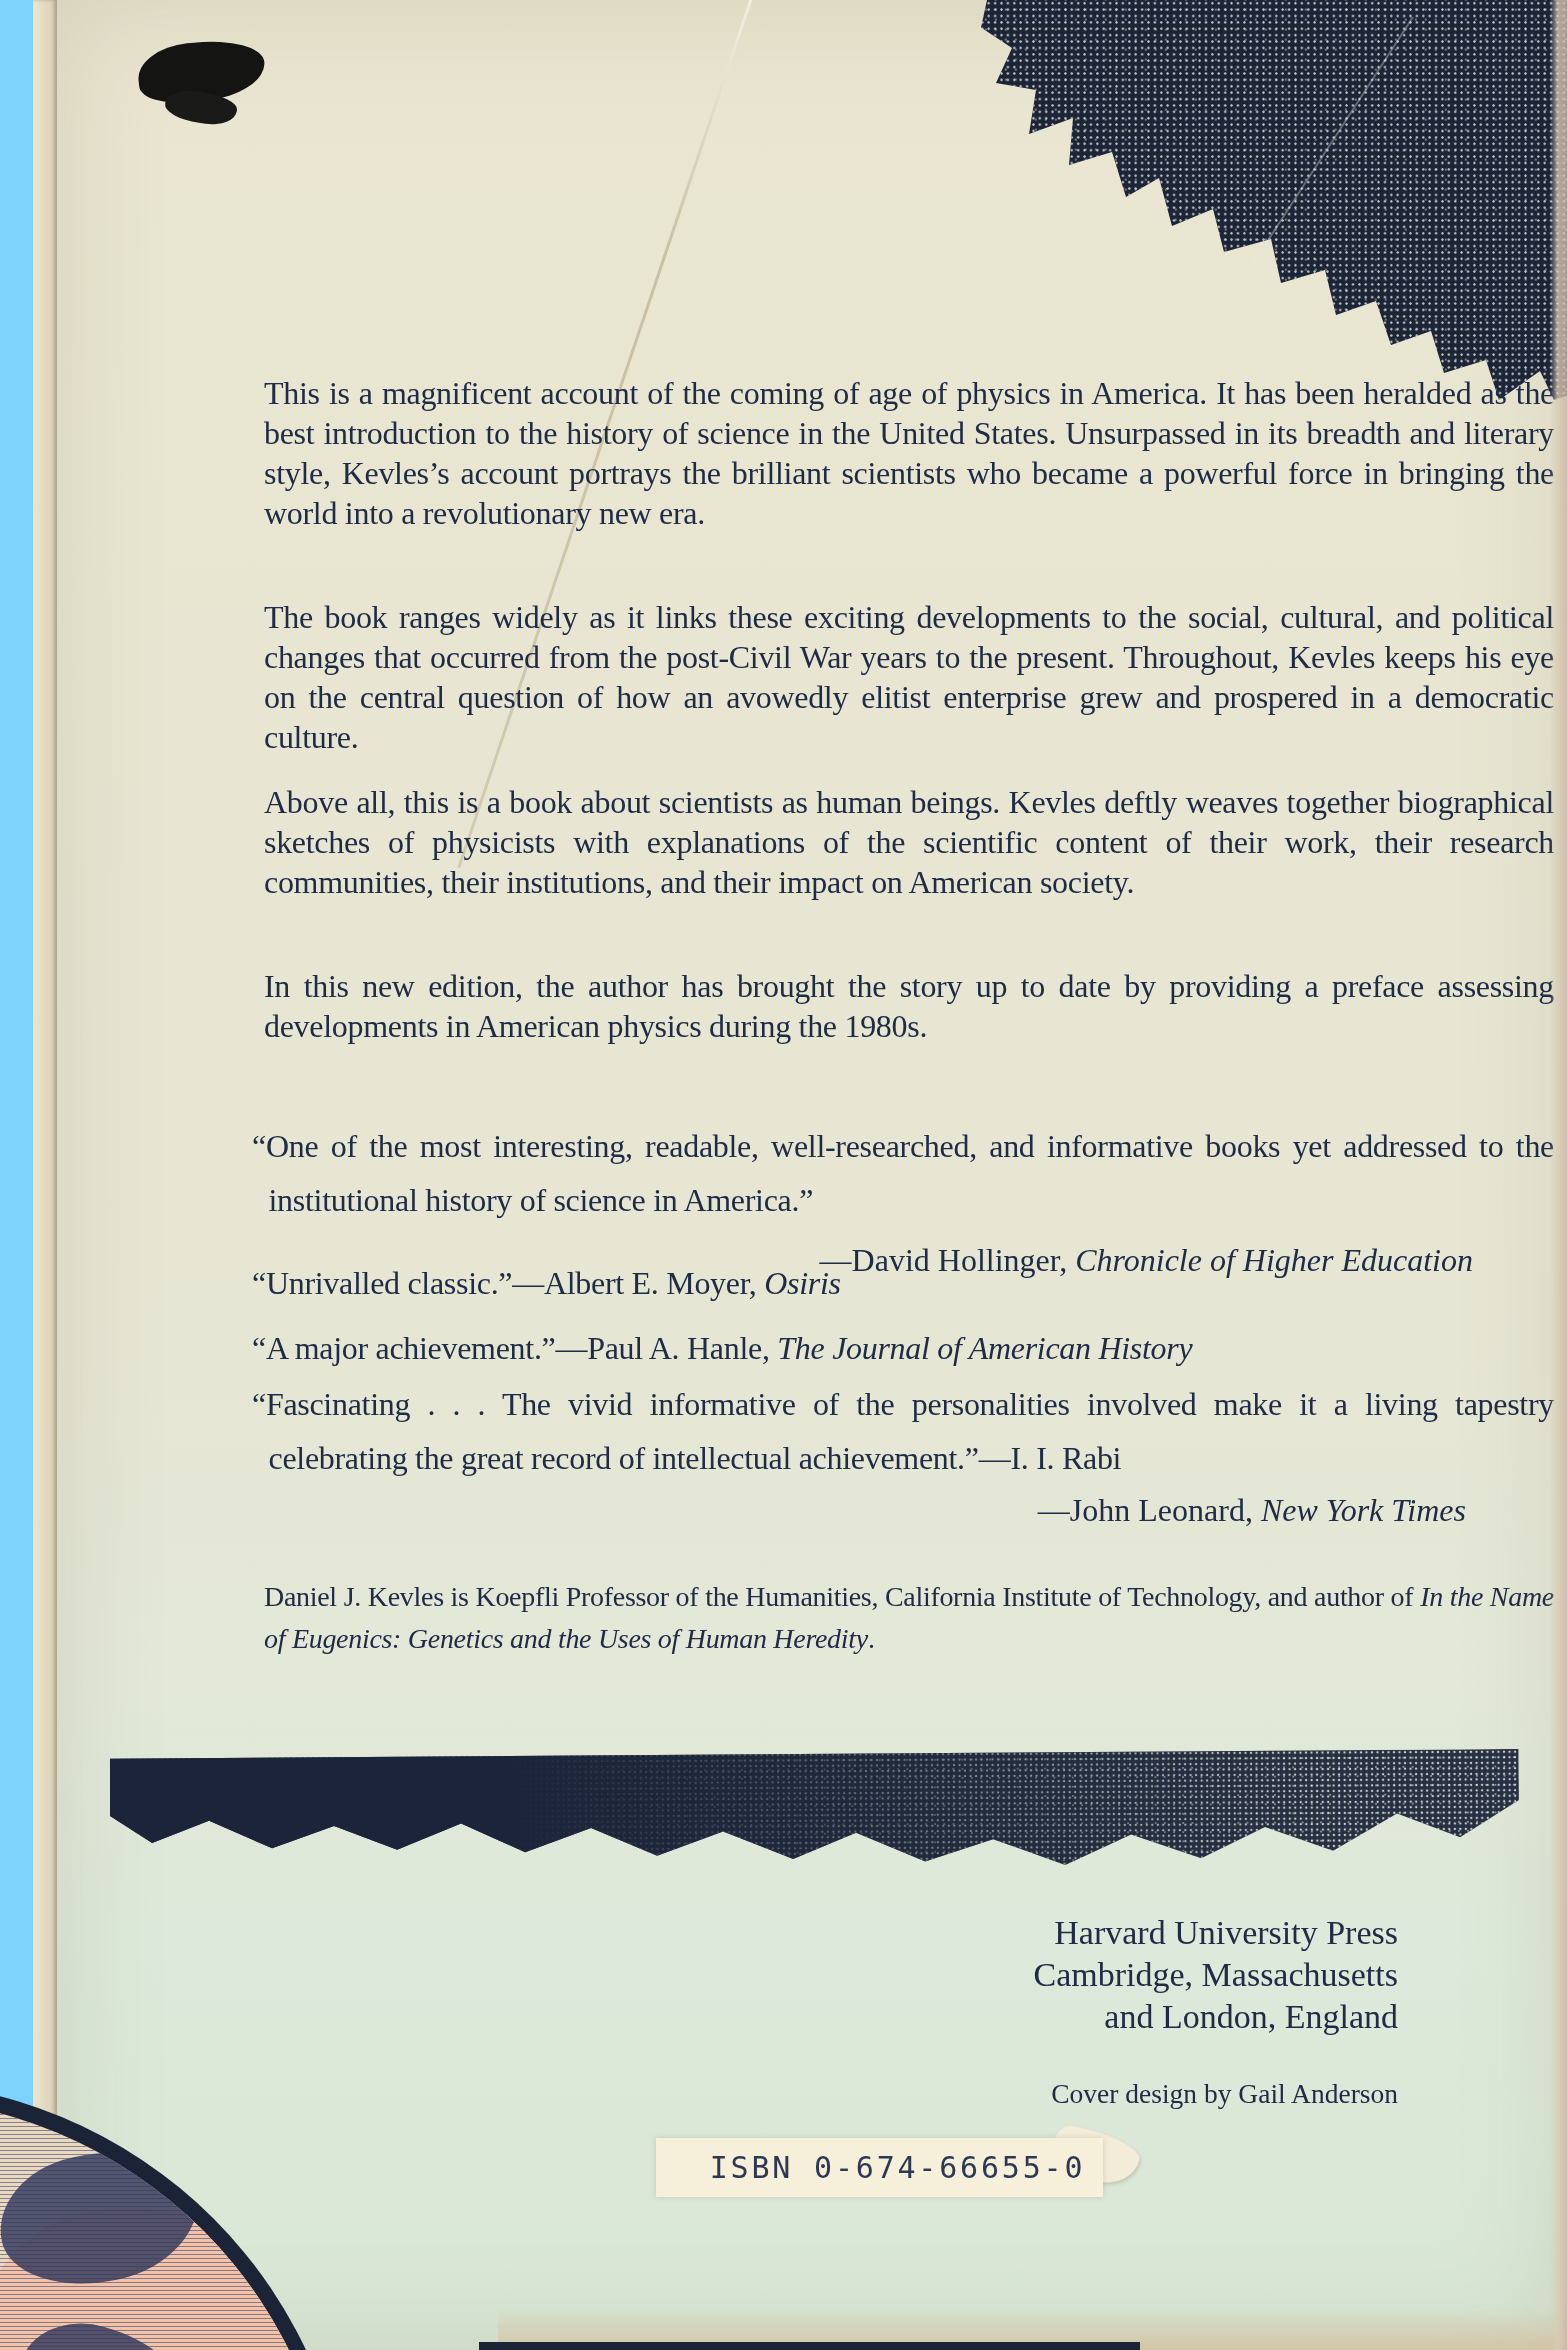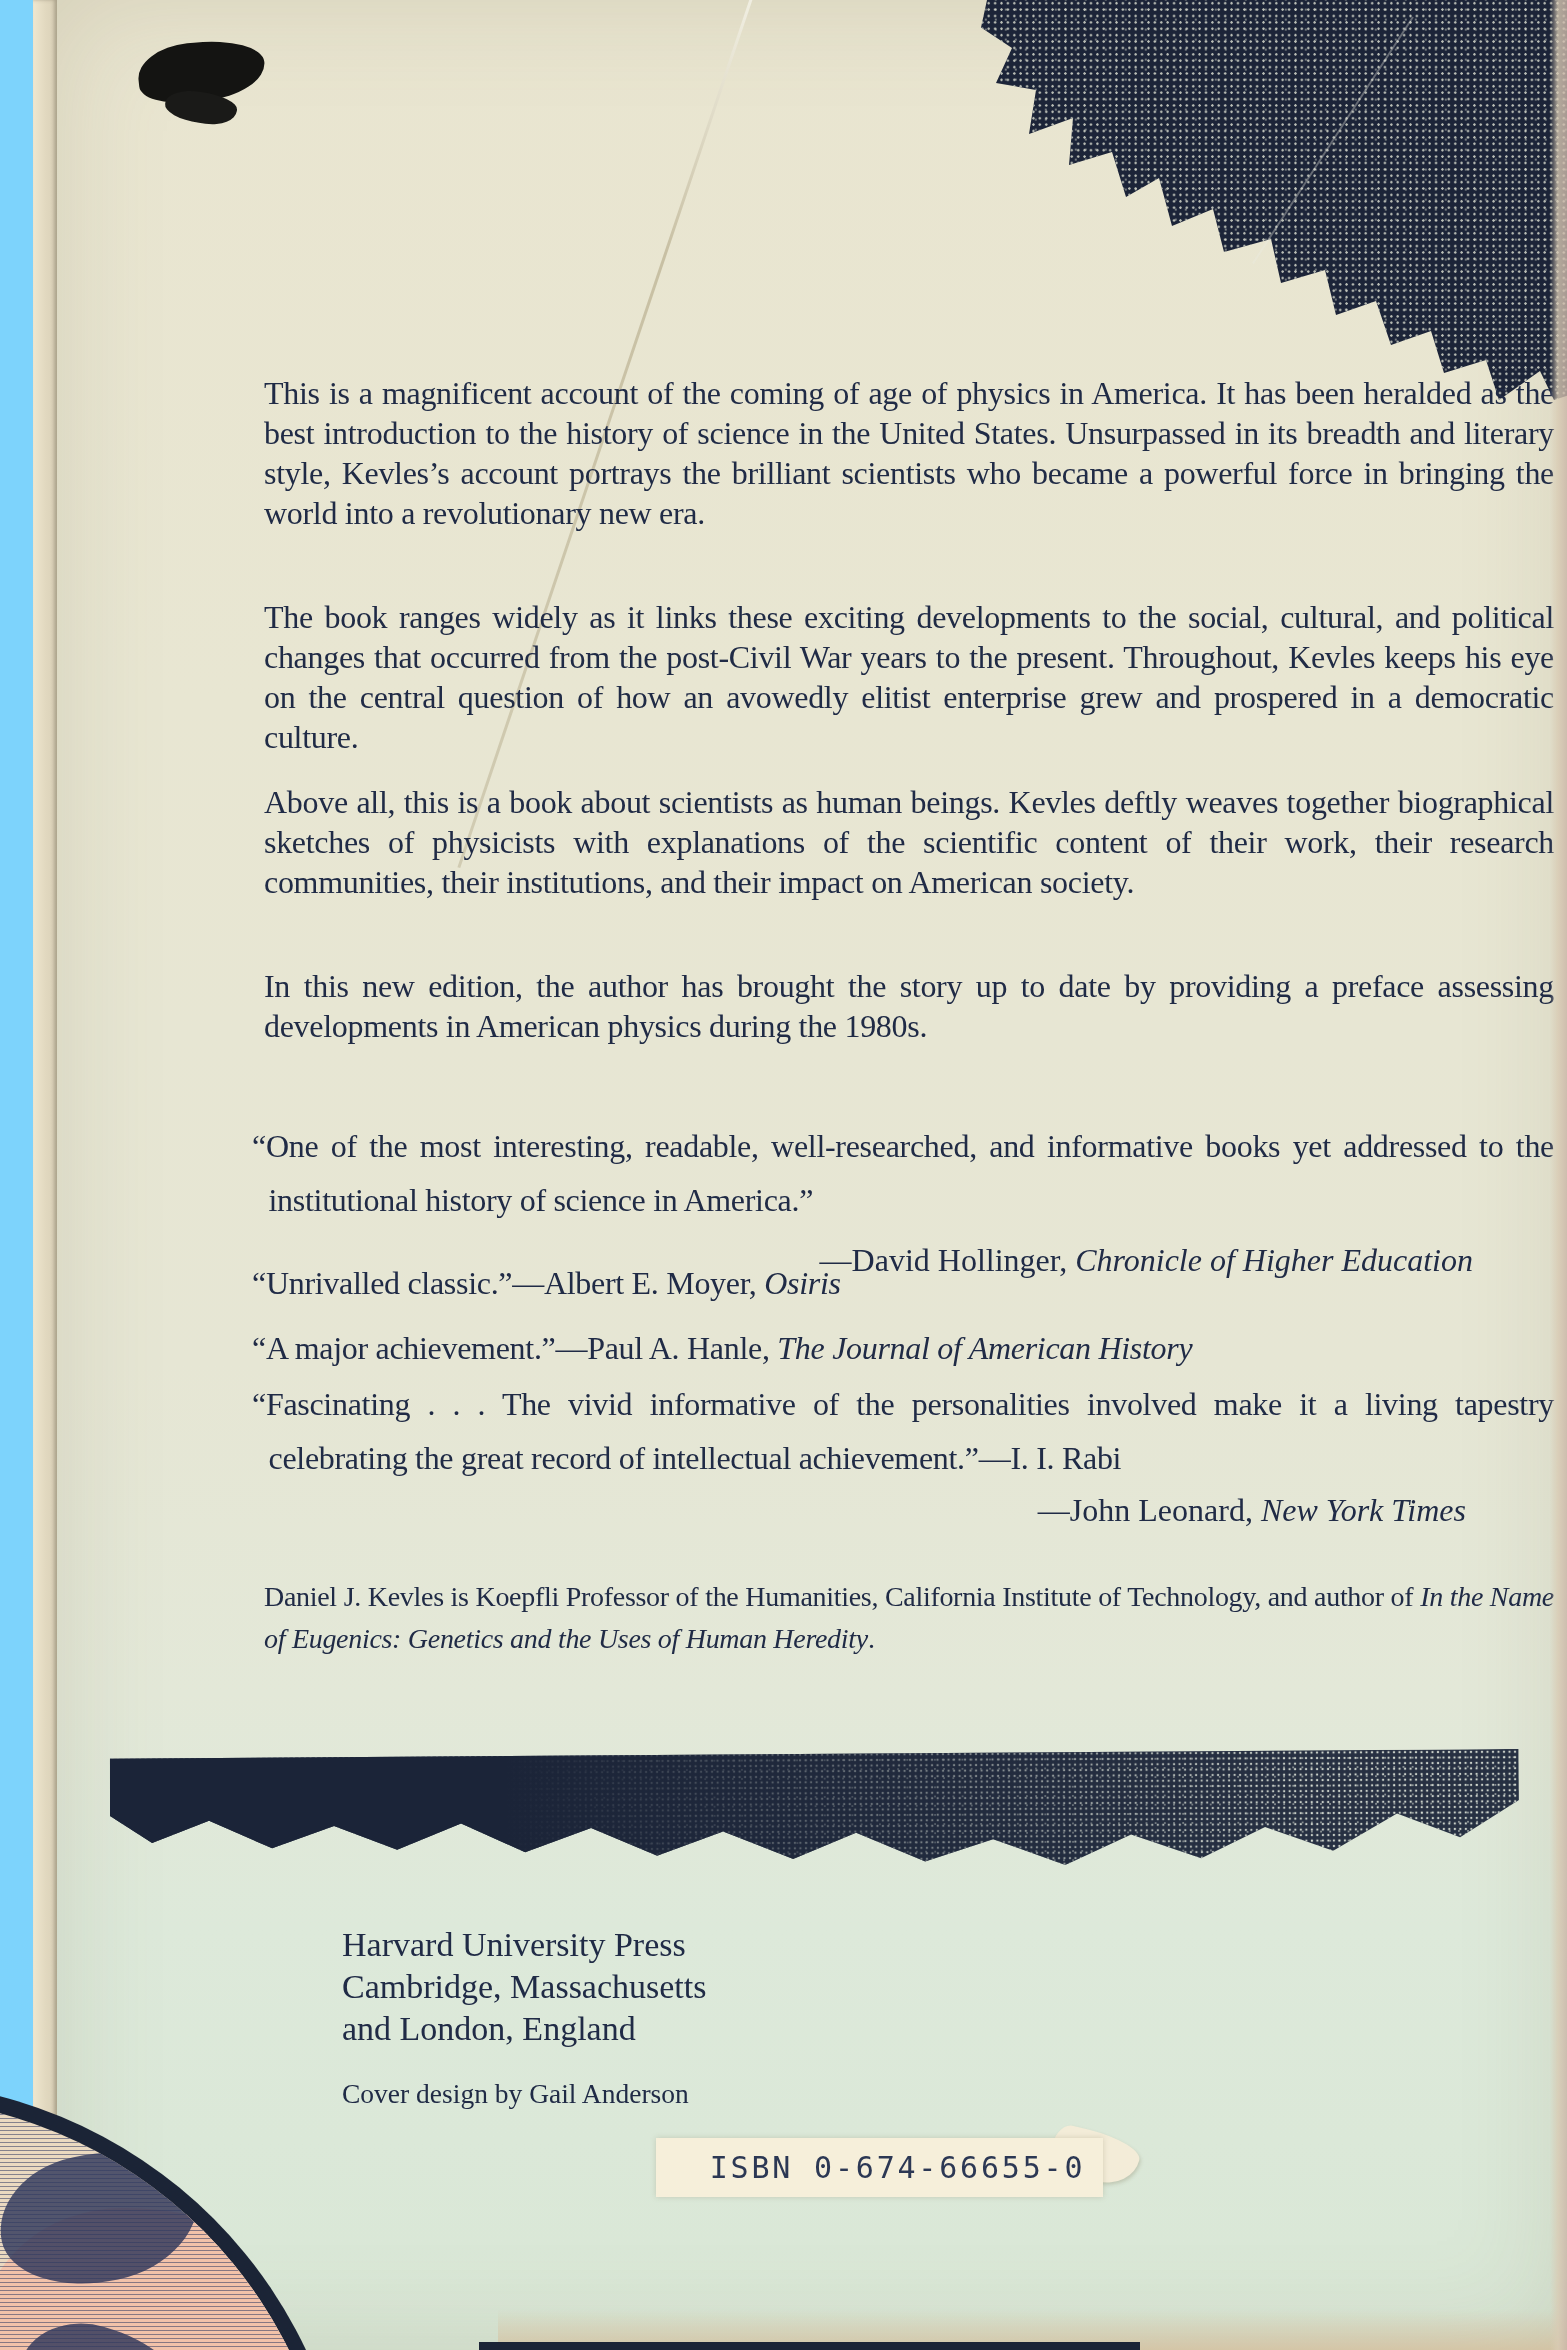--- a/index.html
+++ b/index.html
@@ -55,23 +55,23 @@
       linear-gradient(90deg,#1b2438 0%,#1b2438 28%,rgba(27,36,56,.55) 55%,rgba(27,36,56,0) 85%),
       radial-gradient(rgba(228,234,222,.85) 1.1px, transparent 1.5px),
       radial-gradient(rgba(228,234,222,.5) 0.9px, transparent 1.3px);
     background-size:100% 100%,5.5px 5.5px,9.2px 9.2px;background-position:0 0,0 0,2.8px 3.7px;
     transform:rotate(-0.25deg);
     clip-path:polygon(0 3.7px,1409px 0,1409px 51px,1350px 88px,1287px 64px,1223px 101px,1155px 77px,
       1091px 108px,1021px 84px,955px 114px,883px 88px,815px 110px,746px 81px,683px 107px,613px 79px,
       547px 103px,481px 75px,415px 99px,351px 70px,287px 96px,224px 72px,162px 94px,99px 66px,
       42px 88px,0 61px);}
   
-  .pub{position:absolute;left:285px;top:1912px;width:1056px;text-align:left;margin-top:12px;}
+  .pub{position:absolute;left:285px;top:1912px;width:1056px;text-align:right;}
   .pub p{margin:0;font-size:34px;line-height:42px;}
-  .credit{position:absolute;left:285px;top:2077px;width:1056px;text-align:left;margin:0;
+  .credit{position:absolute;left:285px;top:2077px;width:1056px;text-align:right;margin:0;
     font-size:27.5px;line-height:33px;}
   
   .isbn-label{position:absolute;left:599px;top:2138px;width:411px;height:59px;background:#f6efda;
     box-shadow:0 0 5.5px rgba(120,110,80,.25);display:flex;align-items:center;justify-content:center;padding-left:36px;}
   .isbn-label span{font-family:"DejaVu Sans Mono", monospace;font-size:30px;letter-spacing:2.8px;
     color:#2c3854;}
   .label-tear{position:absolute;left:994px;top:2132px;width:88px;height:48px;background:#f3ecd8;
     border-radius:20% 70% 45% 60%/50% 40% 70% 45%;transform:rotate(14deg);
     box-shadow:1.8px 1.8px 3.7px rgba(120,110,80,.25);}
   

